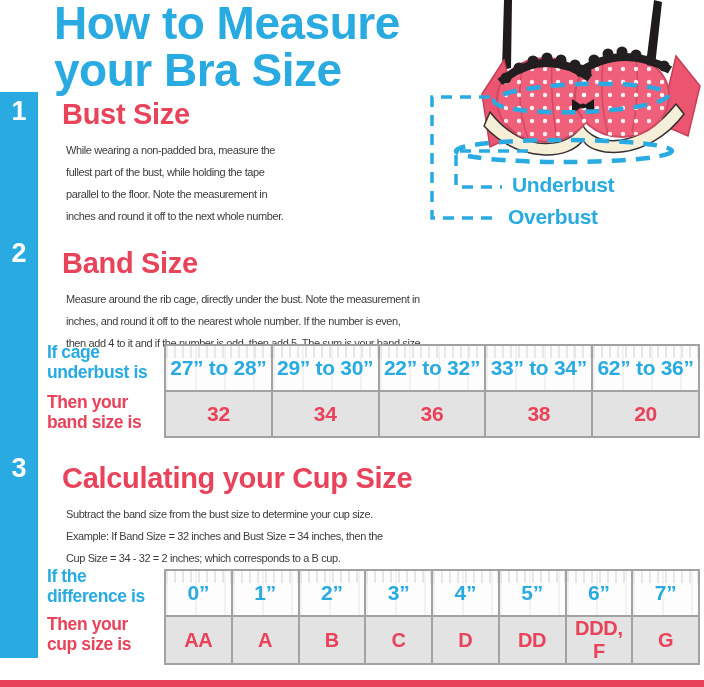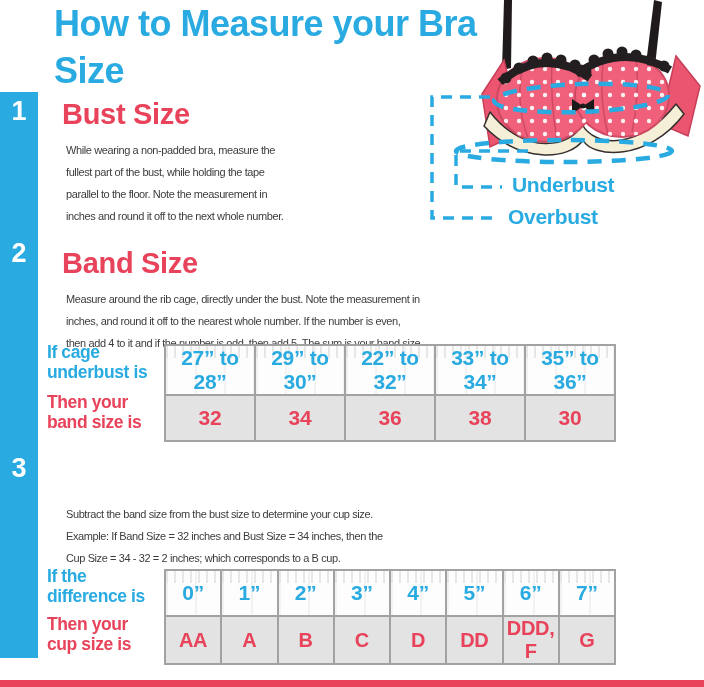--- a/index.html
+++ b/index.html
@@ -7,21 +7,21 @@
     --red:#e8435a;
     --ink:#3c3c3c;
   }
   html,body{margin:0;padding:0;background:#ffffff;}
   .page{
     position:relative;width:704px;height:687px;background:#ffffff;
     overflow:hidden;font-family:"Liberation Sans",sans-serif;
   }
   .title{
     position:absolute;left:54px;top:0px;width:440px;margin:0;
-    font-size:36px;font-weight:bold;color:var(--blue);line-height:47px;
+    font-size:46px;font-weight:bold;color:var(--blue);line-height:47px;
     letter-spacing:-0.5px;
   }
   
   .numbar{position:absolute;left:0;top:92px;width:38px;height:566px;background:var(--blue);}
   .num{
     position:absolute;left:0;width:38px;text-align:center;color:#ffffff;
     font-size:27px;font-weight:bold;line-height:30px;
   }
   .num.n1{top:96px}.num.n2{top:238px}.num.n3{top:453px}
   h2{
@@ -32,21 +32,21 @@
   .body{
     position:absolute;left:54px;margin:12px;font-size:11px;line-height:22px;
     color:var(--ink);white-space:pre-line;letter-spacing:-0.4px;
   }
   .b-sec1{top:127px;width:400px;}
   .b-sec2{top:276px;width:645px;}
   .b-sec3{top:491px;width:645px;}
   
   .tbl{
     position:absolute;left:164px;border-collapse:collapse;table-layout:fixed;
-    width:452px;
+    width:536px;
   }
   .tbl-band{top:344px}.tbl-cup{top:569px}
   .tbl td{
     border:2px solid #a2a2a2;text-align:center;vertical-align:middle;
     font-weight:bold;padding:0;letter-spacing:-0.3px;
   }
   .ruler-row td{
     height:44px;color:var(--blue);font-size:21px;background-color:#fdfdfd;
     background-image:
       repeating-linear-gradient(90deg,#e7e7e7 0 2px,transparent 2px 8px),
@@ -90,20 +90,21 @@
   <p class="body b-sec1">While wearing a non-padded bra, measure the
 fullest part of the bust, while holding the tape
 parallel to the floor. Note the measurement in
 inches and round it off to the next whole number.</p>
 
   <h2 class="h-sec2">Band Size</h2>
   <p class="body b-sec2">Measure around the rib cage, directly under the bust. Note the measurement in
 inches, and round it off to the nearest whole number. If the number is even,
 then add 4 to it and if the number is odd, then add 5. The sum is your band size.</p>
 
+  <h2 class="h-sec3">Calculating your Cup Size</h2>
   <p class="body b-sec3">Subtract the band size from the bust size to determine your cup size.
 Example: If Band Size = 32 inches and Bust Size = 34 inches, then the
 Cup Size = 34 - 32 = 2 inches; which corresponds to a B cup.</p>
 
   <div class="illustration">
     <svg viewBox="0 0 280 235" width="280" height="235">
       <defs>
         <pattern id="dots" width="13" height="13" patternUnits="userSpaceOnUse">
           <circle cx="4" cy="4" r="2.2" fill="#ffffff" opacity="0.9"></circle>
         </pattern>
@@ -161,28 +162,28 @@
 
   <div class="rowlbl blue lbl-band1">If cage underbust is</div>
   <div class="rowlbl red lbl-band2">Then your band size is</div>
   <table class="tbl tbl-band">
     <tbody>
         <tr class="ruler-row">
       <td>27” to 28”</td>
       <td>29” to 30”</td>
       <td>22” to 32”</td>
       <td>33” to 34”</td>
-      <td>35” to 36”</td>
+      <td>62” to 36”</td>
     </tr>
     <tr class="value-row">
       <td>32</td>
       <td>34</td>
       <td>36</td>
       <td>38</td>
-      <td>30</td>
+      <td>20</td>
     </tr>
   </tbody>
     </table>
 
   <div class="rowlbl blue lbl-cup1">If the difference is</div>
   <div class="rowlbl red lbl-cup2">Then your cup size is</div>
   <table class="tbl tbl-cup">
     <tbody>
         <tr class="ruler-row">
       <td>0”</td>

